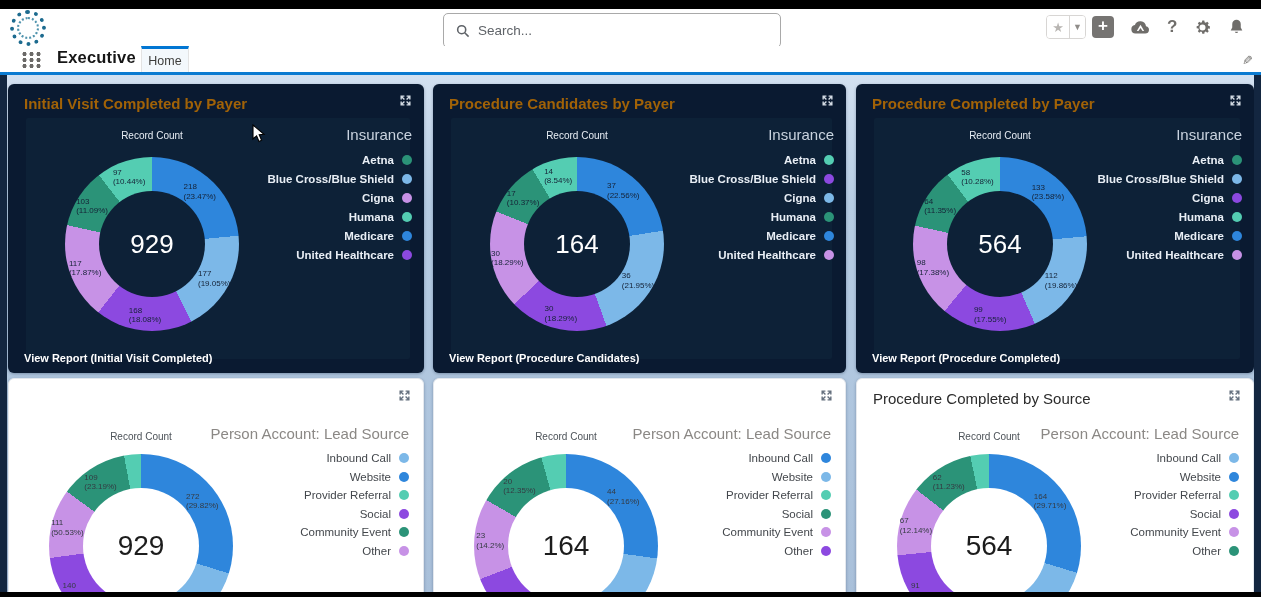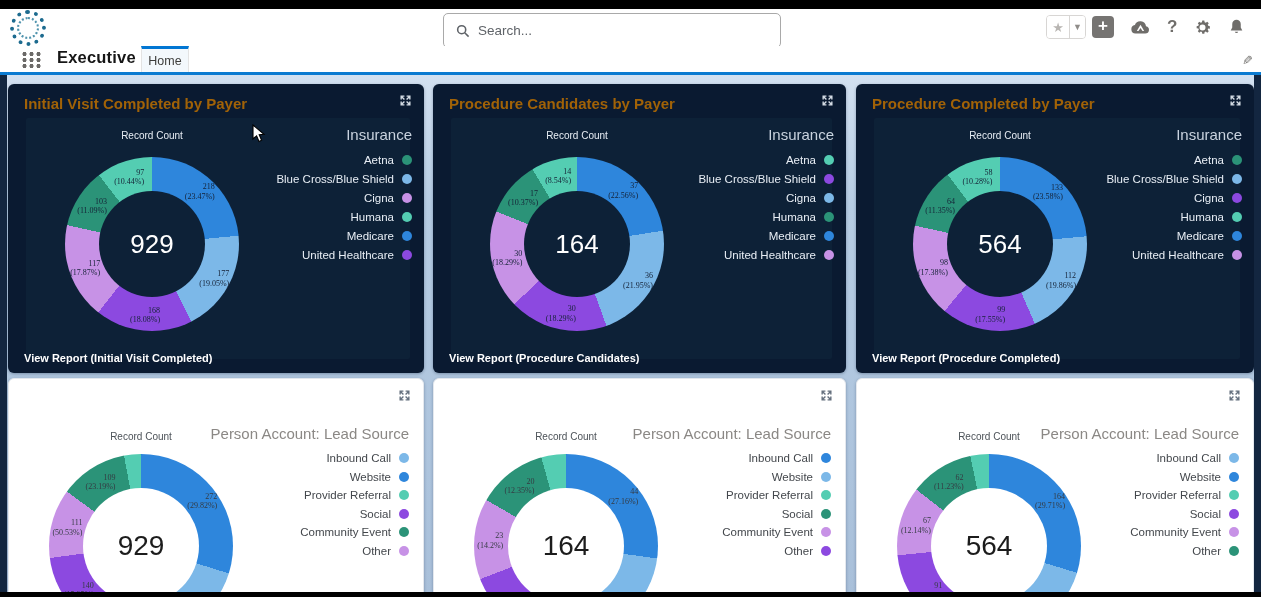--- a/index.html
+++ b/index.html
@@ -49,27 +49,27 @@
   .dark .expand { color:#d5dce5; } .light .expand { color:#65707e; }
   .chartarea { position:absolute; left:18px; right:14px; top:34px; bottom:14px; background:#0d2137; border-radius:2px; z-index:1; }
   .subtitle { position:absolute; transform:translateX(-50%); font-size:10px; z-index:4; white-space:nowrap; }
   .dark .subtitle { color:#e7edf4; } .light .subtitle { color:#4c5258; }
   .donut { position:absolute; border-radius:50%; z-index:2; }
   .hole { position:absolute; border-radius:50%; z-index:3; }
   .dark .hole { background:#0d2137; } .light .hole { background:#ffffff; }
   .total { position:absolute; z-index:4; display:flex; align-items:center; justify-content:center; }
   .dark .total { color:#ffffff; font-size:26px; }
   .light .total { color:#1c1c1c; font-size:28px; }
-  .slice-label { position:absolute; transform:translate(-50%,-50%); text-align:right; font-size:8px; line-height:9.5px; z-index:4; white-space:nowrap;font-family:Liberation Serif, serif; }
+  .slice-label { position:absolute; transform:translate(-50%,-50%); text-align:left; font-size:8px; line-height:9.5px; z-index:4; white-space:nowrap; }
   .dark .slice-label { color:#152236; } .light .slice-label { color:#343a42; }
   .legend { position:absolute; z-index:4; text-align:right; }
   .legend-title { font-size:15px; margin-bottom:7px; }
   .dark .legend-title { color:#c9d3df; } .light .legend-title { color:#8b8885; }
   .legend-row { display:flex; justify-content:flex-end; align-items:center; gap:8px; font-size:11.5px; }
-  .dark .legend-row { color:#e8eef5; } .light .legend-row { color:#43474c; }
+  .dark .legend-row { color:#e8eef5;font-weight:bold; } .light .legend-row { color:#43474c; }
   .legend-dot { width:10px; height:10px; border-radius:50%; flex:0 0 auto; }
   .tile-footer { position:absolute; left:16px; bottom:9px; font-size:11px; font-weight:700; color:#ffffff; text-decoration:none; z-index:6; }
 
   #cursor { position:absolute; left:252px; top:124px; z-index:60; }
 </style>
 </head>
 <body>
 
 <div id="bar-top"></div>
 
@@ -408,20 +408,21 @@
         <span>Community Event</span>
         <span class="legend-dot" style="background: rgb(199, 146, 230);"></span>
       </div>
       <div class="legend-row" style="height: 18.5px;">
         <span>Other</span>
         <span class="legend-dot" style="background: rgb(140, 73, 224);"></span>
       </div>
     </div>
   </section>
 <section class="tile light" style="left:856px; top:378px; width:398px;">
+  <h2 class="tile-title">Procedure Completed by Source</h2>
   <button class="expand"><svg width="13" height="13" viewBox="0 0 24 24" fill="none" stroke="currentColor" stroke-width="2.6">
         <path d="M4 10V4h6M4 4l6 6M20 10V4h-6M20 4l-6 6M4 14v6h6M4 20l6-6M20 14v6h-6M20 20l-6-6"></path>
       </svg></button>
 <div class="subtitle" style="left: 132px; top: 52px;">Record Count</div>
     <div class="donut" style="left: 40px; top: 75px; width: 184px; height: 184px; background: conic-gradient(rgb(46, 134, 220) 0deg, rgb(46, 134, 220) 106.957deg, rgb(124, 184, 232) 106.957deg, rgb(124, 184, 232) 204.783deg, rgb(140, 73, 224) 204.783deg, rgb(140, 73, 224) 264.13deg, rgb(199, 146, 230) 264.13deg, rgb(199, 146, 230) 307.826deg, rgb(43, 147, 120) 307.826deg, rgb(43, 147, 120) 348.261deg, rgb(84, 205, 178) 348.261deg, rgb(84, 205, 178) 360deg);"></div>
     <div class="hole" style="left: 74px; top: 109px; width: 116px; height: 116px;"></div>
     <div class="total" style="left: 74px; top: 109px; width: 116px; height: 116px;">564</div>
     <div class="slice-label" style="left: 193.076px; top: 121.77px;">
       <div>164</div>
       <div>(29.71%)</div>

